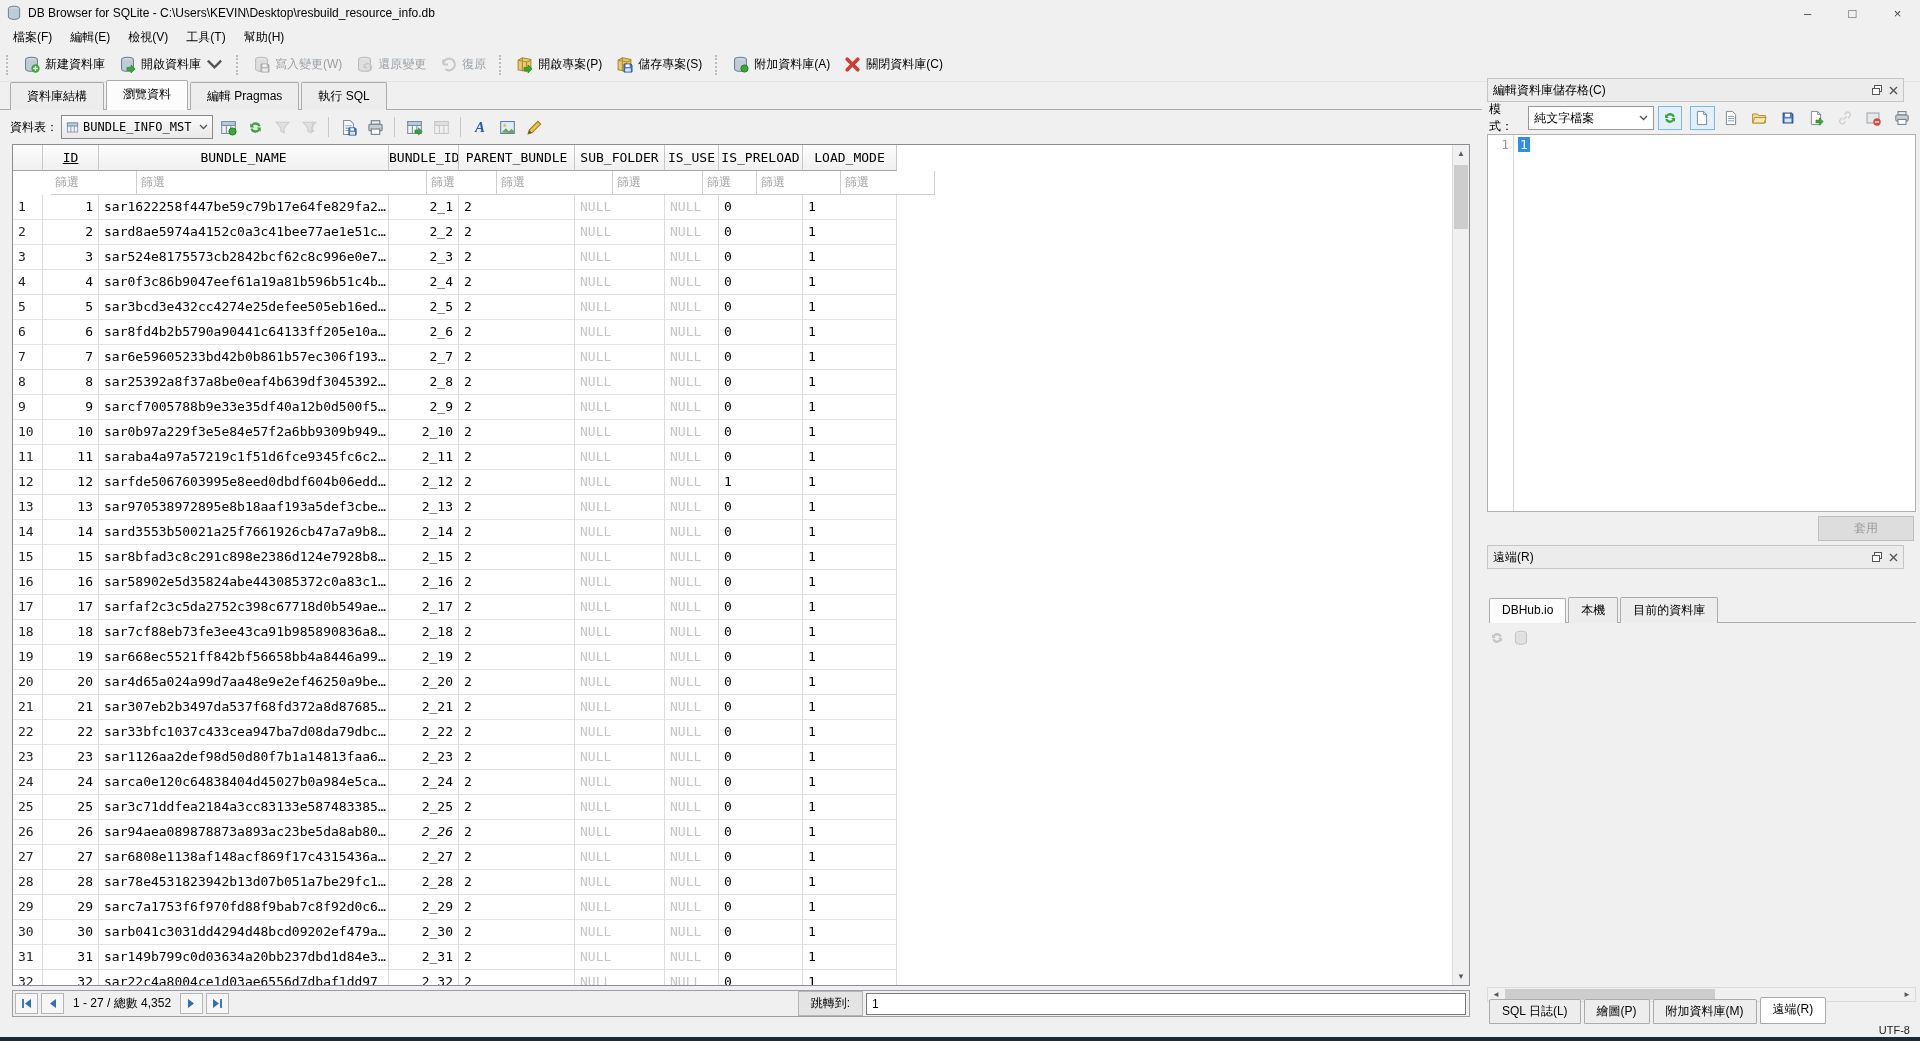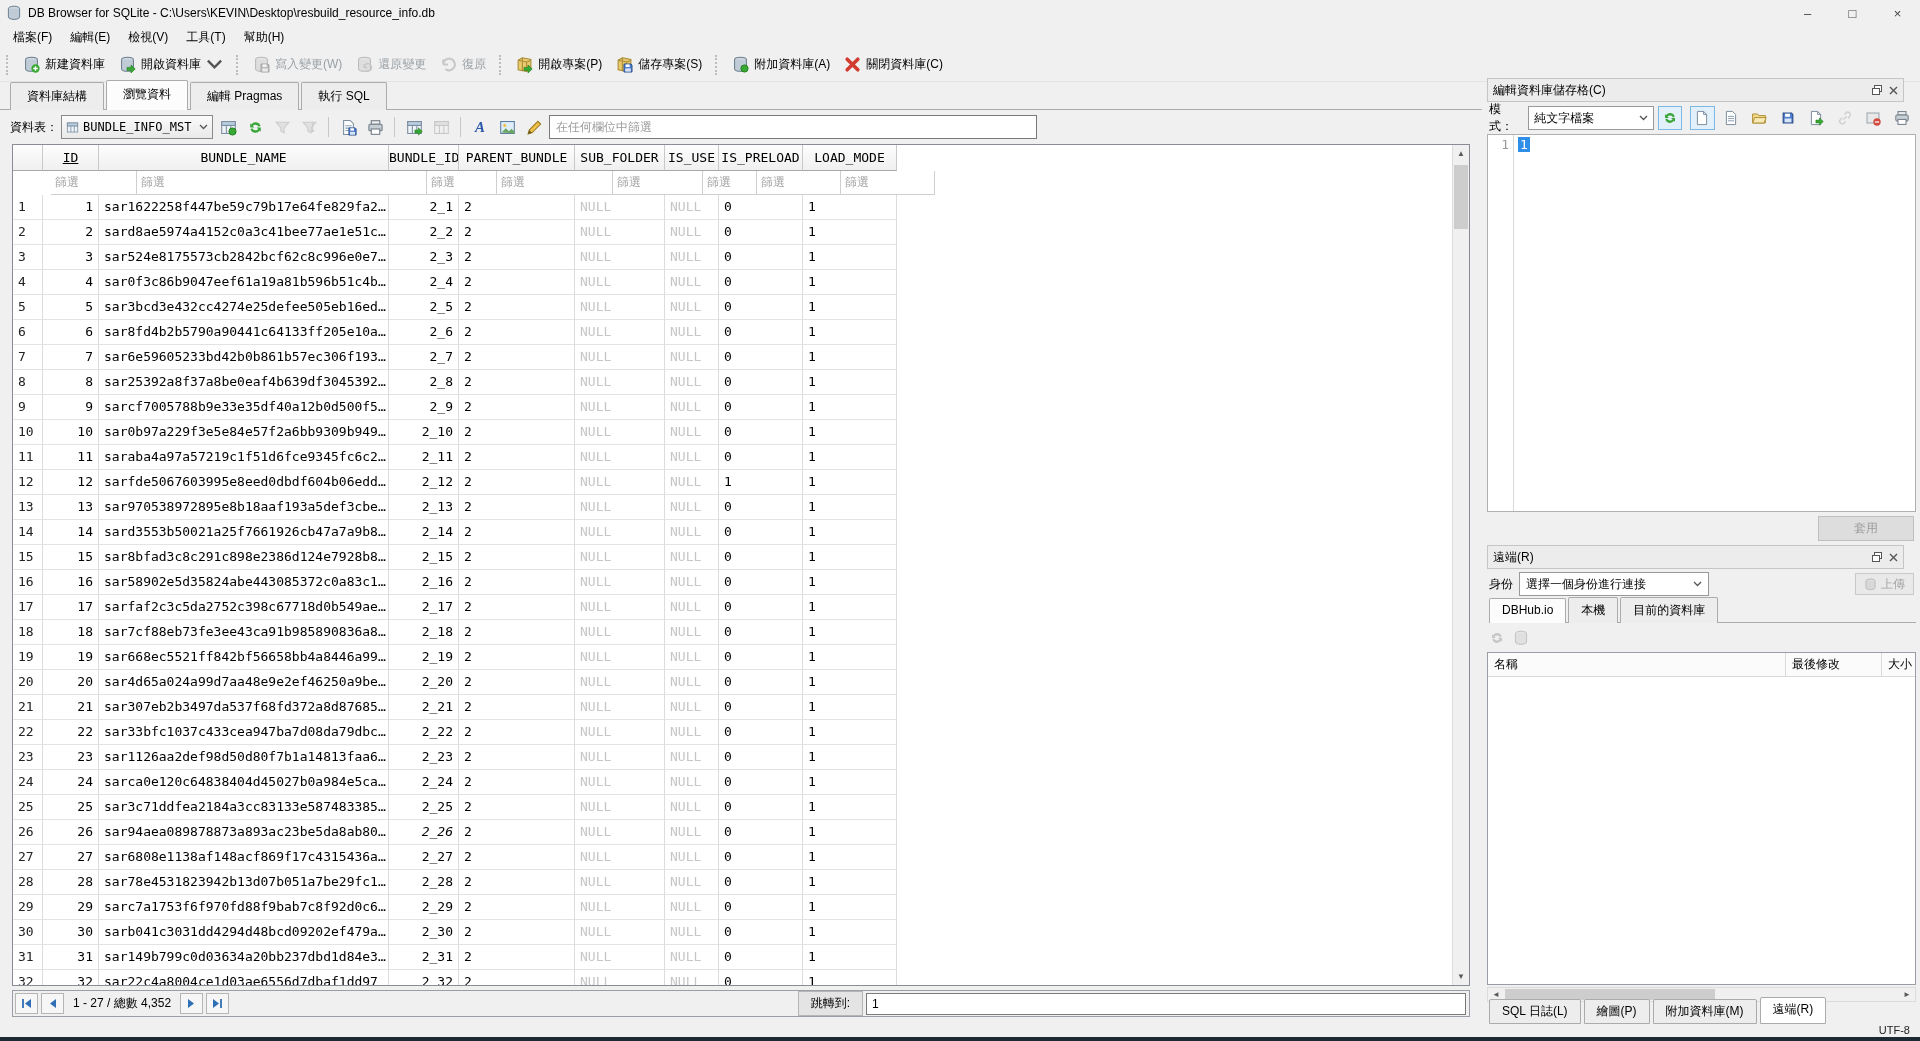--- a/index.html
+++ b/index.html
@@ -348,21 +348,20 @@
   <div class="icon-btn">
       <svg viewBox="0 0 16 16">
         <use href="#i-image"></use>
       </svg>
     </div>
   <div class="icon-btn">
       <svg viewBox="0 0 16 16">
         <use href="#i-pencil"></use>
       </svg>
     </div>
-  <input class="filter-input" type="text" placeholder="在任何欄位中篩選" style="">
 </div>
 
 <div class="table-frame">
   <div class="grid" id="grid">
       <div class="g-row g-head">
         <div class="hcell" style="width: 30px;"></div>
         <div class="hcell sorted" style="width: 56px;">ID</div>
         <div class="hcell" style="width: 290px;">BUNDLE_NAME</div>
         <div class="hcell" style="width: 70px;">BUNDLE_ID</div>
         <div class="hcell" style="width: 116px;">PARENT_BUNDLE</div>
@@ -851,54 +850,32 @@
     <span class="ph-icons">
       <svg width="10" height="10" viewBox="0 0 10 10">
           <rect x="2.5" y="0.5" width="7" height="6" fill="#fff" stroke="#555"></rect>
           <rect x="0.5" y="3.5" width="7" height="6" fill="#fff" stroke="#555"></rect>
         </svg>
       <svg width="9" height="9" viewBox="0 0 9 9">
           <path d="M1 1l7 7M8 1L1 8" stroke="#555" stroke-width="1.4"></path>
         </svg>
     </span>
   </div>
-  <div class="id-row">
-    <span>身份</span>
-    <div class="id-combo">
-      <span>選擇一個身份進行連接</span>
-      <svg class="chev" viewBox="0 0 9 6">
-          <path d="M1 1l3.5 3.5L8 1" fill="none" stroke="#555" stroke-width="1.3"></path>
-        </svg>
-    </div>
-    <div class="upload-btn">
-      <svg width="13" height="13" viewBox="0 0 16 16" style="opacity:.5;filter:grayscale(1);">
-          <use href="#i-db"></use>
-        </svg>
-      <span>上傳</span>
-    </div>
-  </div>
   <div class="remote-tabs">
     <div class="rtab active">DBHub.io</div>
     <div class="rtab">本機</div>
     <div class="rtab">目前的資料庫</div>
   </div>
   <div class="remote-icons">
     <svg viewBox="0 0 16 16">
         <use href="#i-refresh"></use>
       </svg>
     <svg viewBox="0 0 16 16">
         <use href="#i-db"></use>
       </svg>
-  </div>
-  <div class="remote-list">
-    <div class="rl-head">
-      <div class="rl-cell" style="width:298px;">名稱</div>
-      <div class="rl-cell" style="width:96px;">最後修改</div>
-      <div class="rl-cell" style="flex:1;border-right:none;">大小</div>
-    </div>
   </div>
   <div class="h-scroll">
     <div class="h-arrow">◄</div>
     <div class="h-thumb"></div>
     <div class="h-arrow right">►</div>
   </div>
   <div class="bottom-tabs">
     <div class="btab">SQL 日誌(L)</div>
     <div class="btab">繪圖(P)</div>
     <div class="btab">附加資料庫(M)</div>

